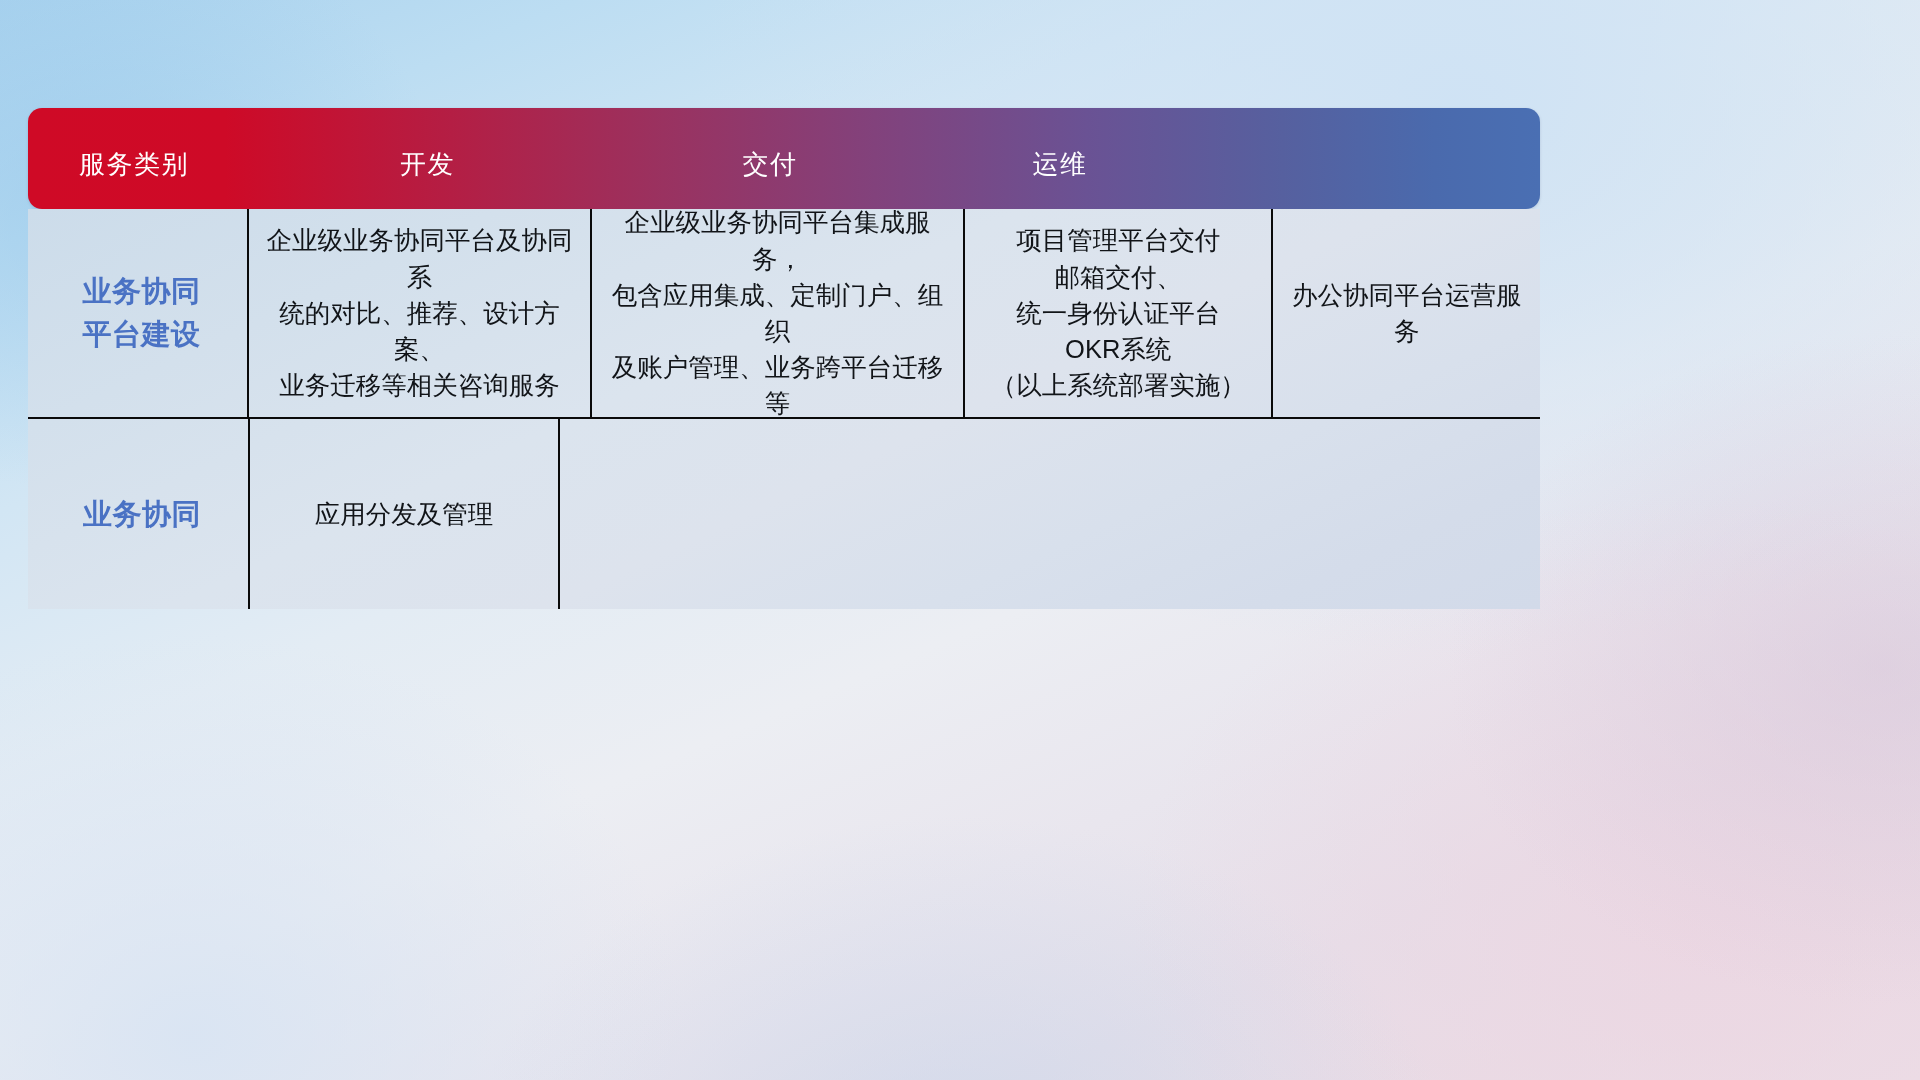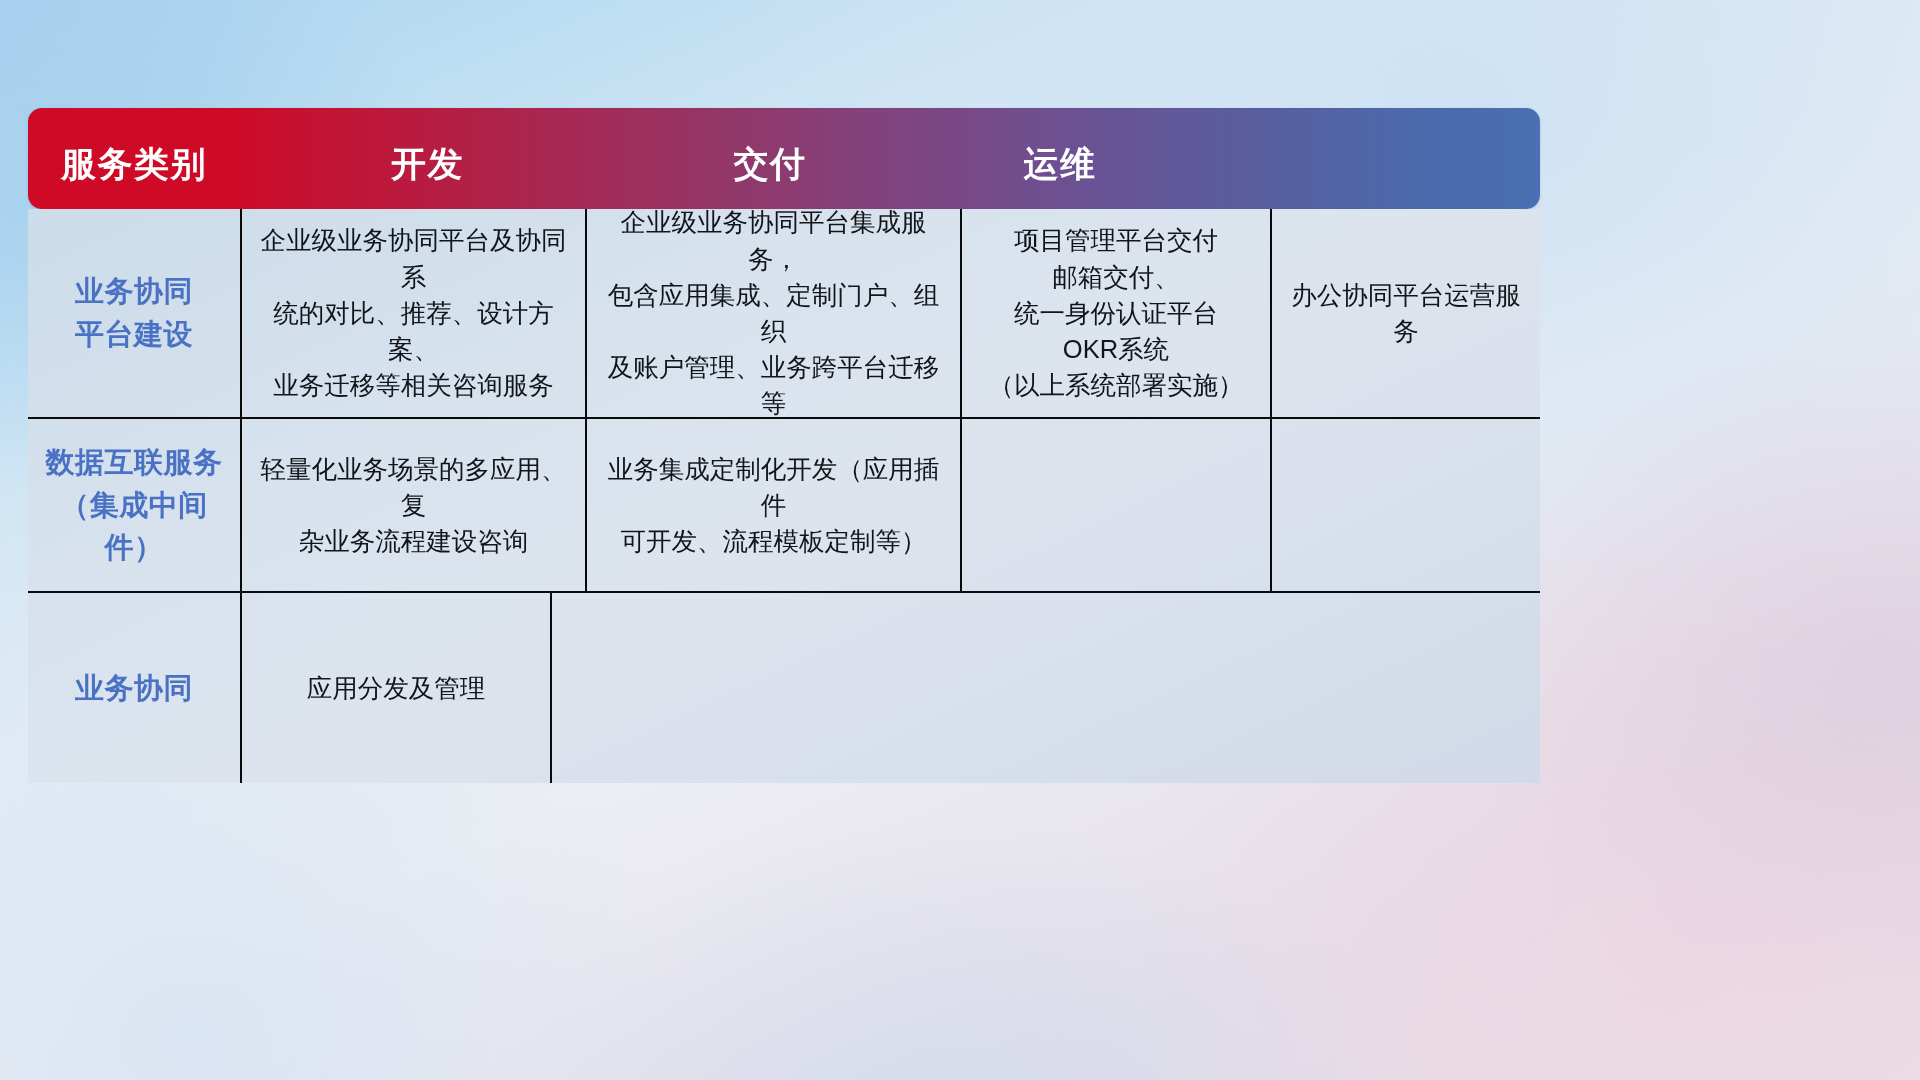--- a/index.html
+++ b/index.html
@@ -54,22 +54,22 @@
        #82427c 56%,
        #6a5294 70%,
        #56609f 83%,
        #4a6aad 93%,
        #4a6fb3 100%);
     box-shadow:0 1px 3px rgba(60,70,110,0.18);
   }
   .th{
     display:flex;align-items:center;justify-content:center;
     color:#ffffff;
-    font-size:35px;
-    font-weight:bold;
+    font-size:26px;
+    font-weight:normal;
     letter-spacing:1.5px;
     padding-top:12px;
     box-sizing:border-box;
   }
 
   
   .tbody{
     background:linear-gradient(155deg,
        #ccdcea 0%,
        #d3e0ec 20%,
@@ -91,20 +91,21 @@
     padding:10px 14px;
   }
   .td + .td{border-left:2px solid #0a0a0a;}
   .td.rowhead{
     border-left:none;
     color:#4a72c4;
     font-weight:bold;
     font-size:29px;
     line-height:1.48;
     letter-spacing:0.5px;
+    margin-left:8px;
   }
   .r1{height:208px;}
   .r2{height:172px;}
   .r3{height:190px;}
 
   
   .c0{width:212px;}
   .c1{width:345px;}
   .c2{width:375px;}
   .c3{width:310px;}
@@ -139,30 +140,20 @@
 包含应用集成、定制门户、组织
 及账户管理、业务跨平台迁移等</div>
       <div class="td c3 cell-text">项目管理平台交付
 邮箱交付、
 统一身份认证平台
 OKR系统
 （以上系统部署实施）</div>
       <div class="td c4 cell-text">办公协同平台运营服务</div>
     </div>
 
-    <div class="tr r2">
-      <div class="td rowhead c0 cell-text">数据互联服务
-（集成中间件）</div>
-      <div class="td c1 cell-text">轻量化业务场景的多应用、复
-杂业务流程建设咨询</div>
-      <div class="td c2 cell-text">业务集成定制化开发（应用插件
-可开发、流程模板定制等）</div>
-      <div class="td c3 cell-text"></div>
-      <div class="td c4 cell-text"></div>
-    </div>
 
     <div class="tr r3">
       <div class="td rowhead c0 cell-text">业务协同</div>
       <div class="td c3 cell-text">应用分发及管理</div>
       <div class="td c4 cell-text"></div>
     </div>
 
   </div>
 </div>
 

